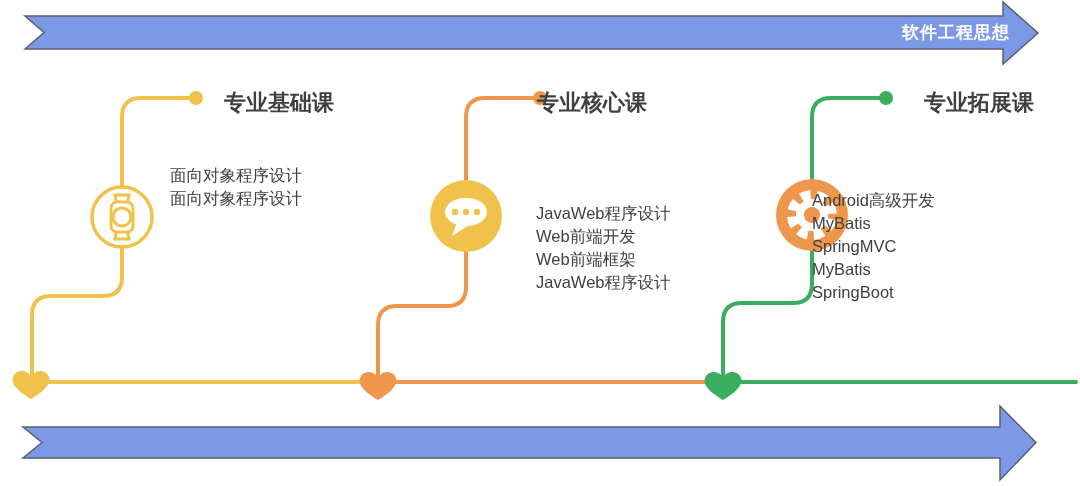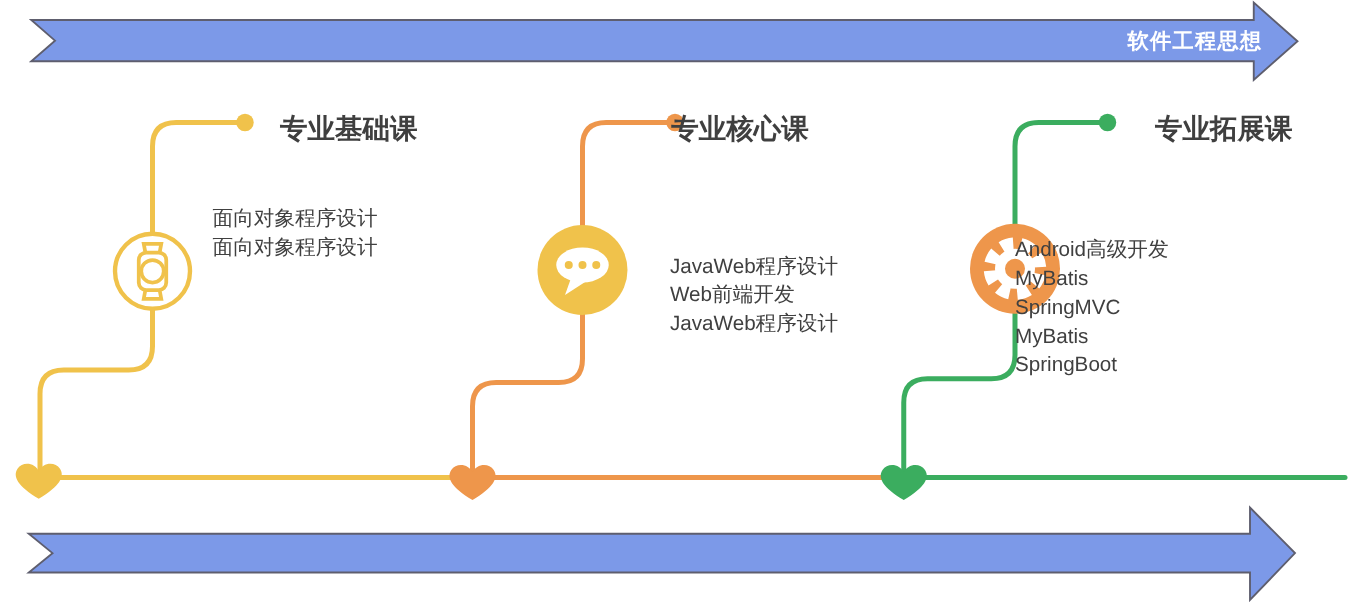--- a/index.html
+++ b/index.html
@@ -91,20 +91,21 @@
   <div class="branch-label" style="left:537px;top:88px;">专业核心课</div>
   <div class="branch-label" style="left:924px;top:88px;text-align:right;">专业拓展课</div>
 
   <div class="course-list" style="left:170px;top:164px;">
     <div>面向对象程序设计</div>
     <div>面向对象程序设计</div>
   </div>
   <div class="course-list" style="left:536px;top:202px;">
     <div>JavaWeb程序设计</div>
     <div>Web前端开发</div>
+    <div>Web前端框架</div>
     <div>JavaWeb程序设计</div>
   </div>
   <div class="course-list" style="left:812px;top:189px;">
     <div>Android高级开发</div>
     <div>MyBatis</div>
     <div>SpringMVC</div>
     <div>MyBatis</div>
     <div>SpringBoot</div>
   </div>
 

